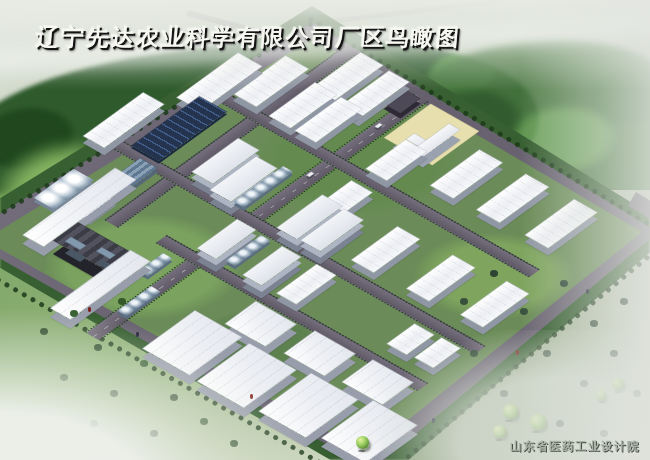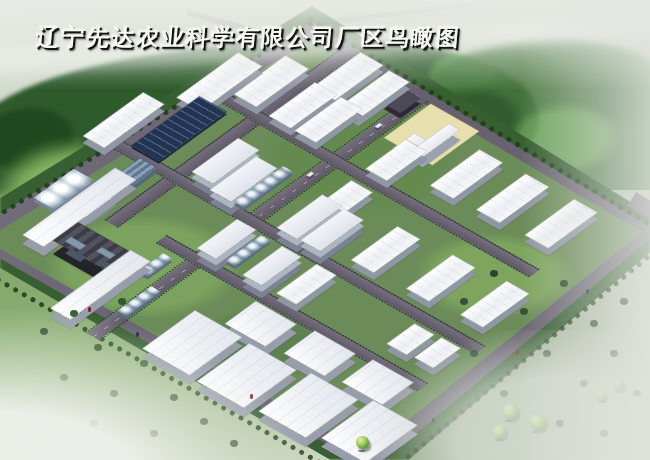--- a/index.html
+++ b/index.html
@@ -242,13 +242,14 @@
       <div class="person" style="left: 586px; top: 289px; background: rgb(38, 38, 58);"></div>
     </div>
 
   <div class="mist-top"></div>
   <div class="mist-streak"></div>
   <div class="mist-bl"></div>
   <div class="mist-right"></div>
   <div class="mist-br"></div>
 
   <div class="title">辽宁先达农业科学有限公司厂区鸟瞰图</div>
+  <div class="credit">山东省医药工业设计院</div>
 </div>
 
 </body></html>

